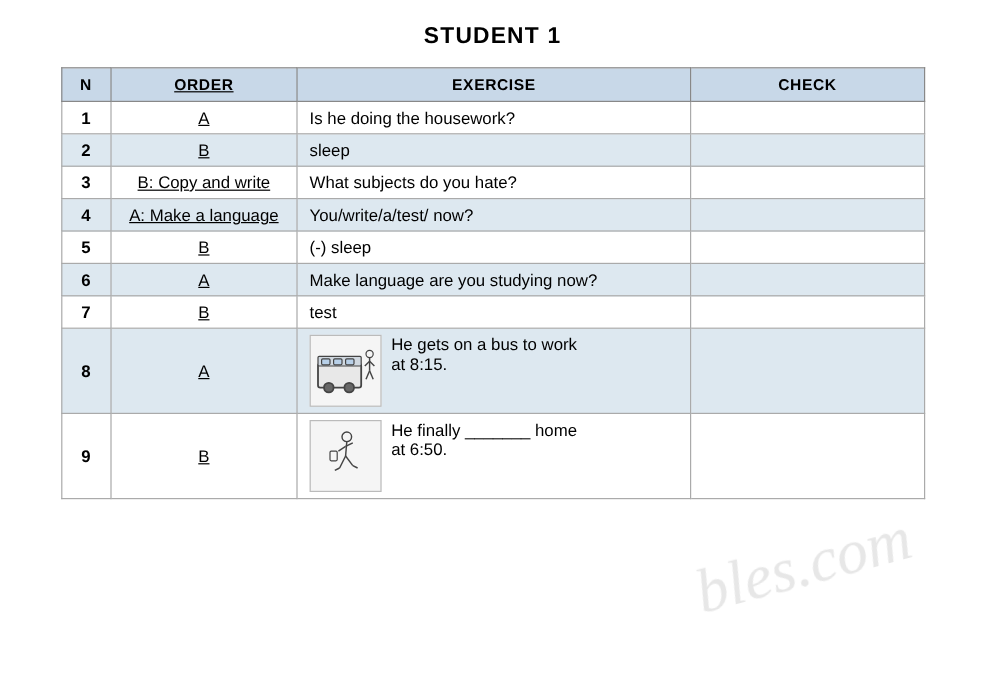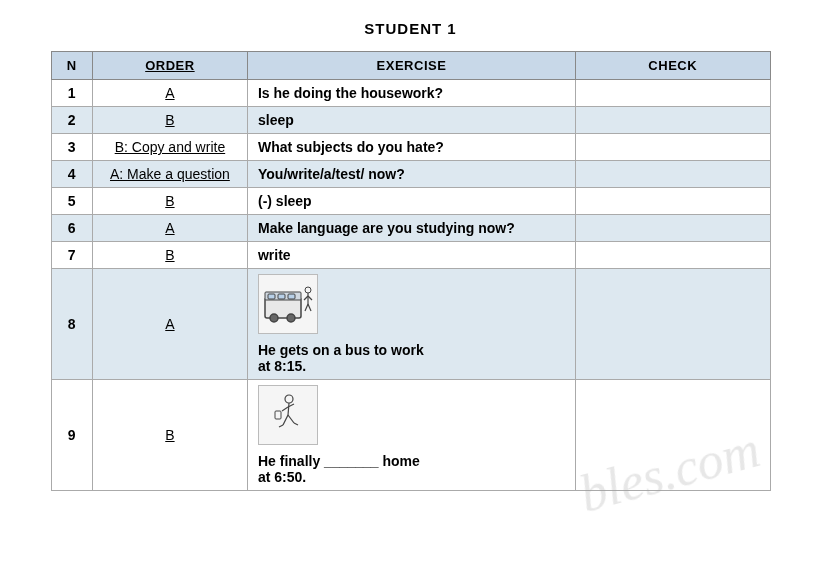--- a/index.html
+++ b/index.html
@@ -9,21 +9,21 @@
       font-size: 14px;
       color: #000;
       display: flex;
       flex-direction: column;
       align-items: center;
       padding: 20px;
       min-height: 581px;
     }
     .page-title {
       font-weight: bold;
-      font-size: 15px;
+      font-size: 19px;
       margin-bottom: 14px;
       letter-spacing: 1px;
     }
     .main-table {
       border-collapse: collapse;
       width: 720px;
       border: 1.5px solid #888;
     }
     .main-table th {
       background: #c8d8e8;
@@ -34,28 +34,27 @@
       font-size: 13px;
       letter-spacing: 0.5px;
     }
     .main-table td {
       border: 1px solid #aaa;
       padding: 5px 10px;
       vertical-align: middle;
     }
     .col-n { width: 42px; text-align: center; font-weight: bold; }
     .col-order { width: 160px; text-align: center; text-decoration: underline; }
-    .col-exercise { width: 340px; font-weight: bold; }
+    .col-exercise { width: 340px; }
     .col-check { width: 202px; }
     .row-shaded { background: #dde8f0; }
     .exercise-with-img {
       display: flex;
       align-items: flex-start;
       gap: 8px;
-      flex-direction: column;
     }
     .watermark {
       position: fixed;
       bottom: 80px;
       right: 60px;
       font-size: 52px;
       color: rgba(160,160,160,0.25);
       font-family: Georgia, serif;
       font-style: italic;
       pointer-events: none;
@@ -102,40 +101,40 @@
         <td class="col-check"></td>
       </tr>
       <tr>
         <td class="col-n" style="font-weight: bold;">3</td>
         <td class="col-order">B: Copy and write</td>
         <td class="col-exercise">What subjects do you hate?</td>
         <td class="col-check"></td>
       </tr>
       <tr class="row-shaded">
         <td class="col-n" style="font-weight: bold;">4</td>
-        <td class="col-order">A: Make a question</td>
+        <td class="col-order">A: Make a language</td>
         <td class="col-exercise">You/write/a/test/ now?</td>
         <td class="col-check"></td>
       </tr>
       <tr>
         <td class="col-n" style="font-weight: bold;">5</td>
         <td class="col-order">B</td>
         <td class="col-exercise">(-) sleep</td>
         <td class="col-check"></td>
       </tr>
       <tr class="row-shaded">
         <td class="col-n" style="font-weight: bold;">6</td>
         <td class="col-order">A</td>
         <td class="col-exercise">Make language are you studying now?</td>
         <td class="col-check"></td>
       </tr>
       <tr>
         <td class="col-n" style="font-weight: bold;">7</td>
         <td class="col-order">B</td>
-        <td class="col-exercise">write</td>
+        <td class="col-exercise">test</td>
         <td class="col-check"></td>
       </tr>
       <tr class="row-shaded">
         <td class="col-n" style="font-weight: bold;">8</td>
         <td class="col-order">A</td>
         <td class="col-exercise">
           <div class="exercise-with-img">
             <div class="row-img-container">
               <svg width="54" height="52" viewBox="0 0 54 52" fill="none" xmlns="http://www.w3.org/2000/svg">
 

